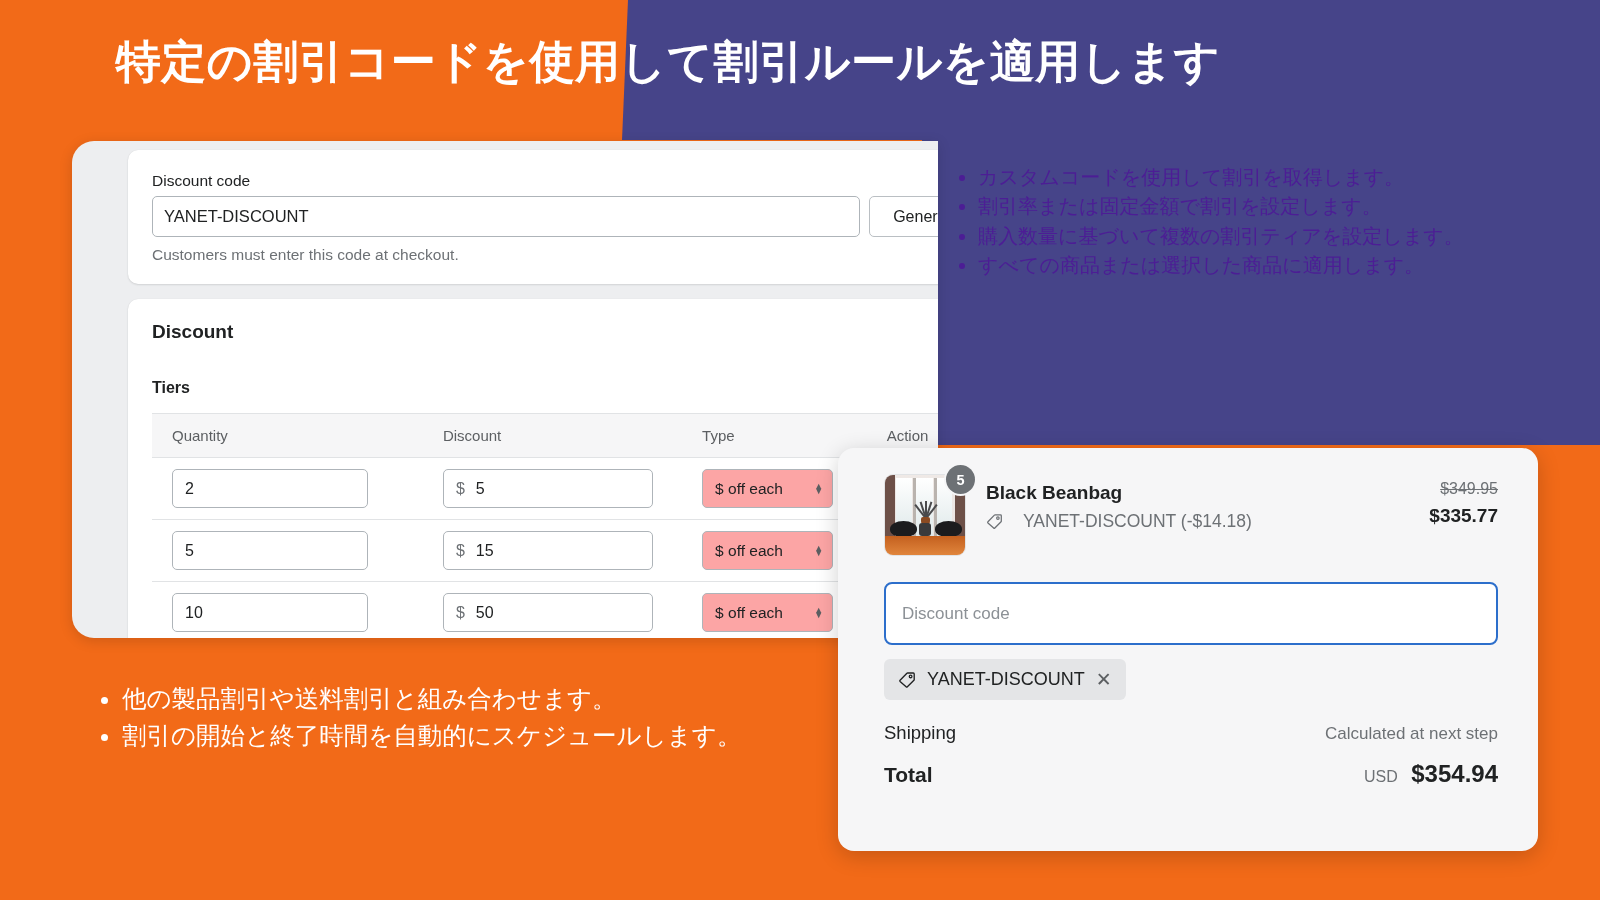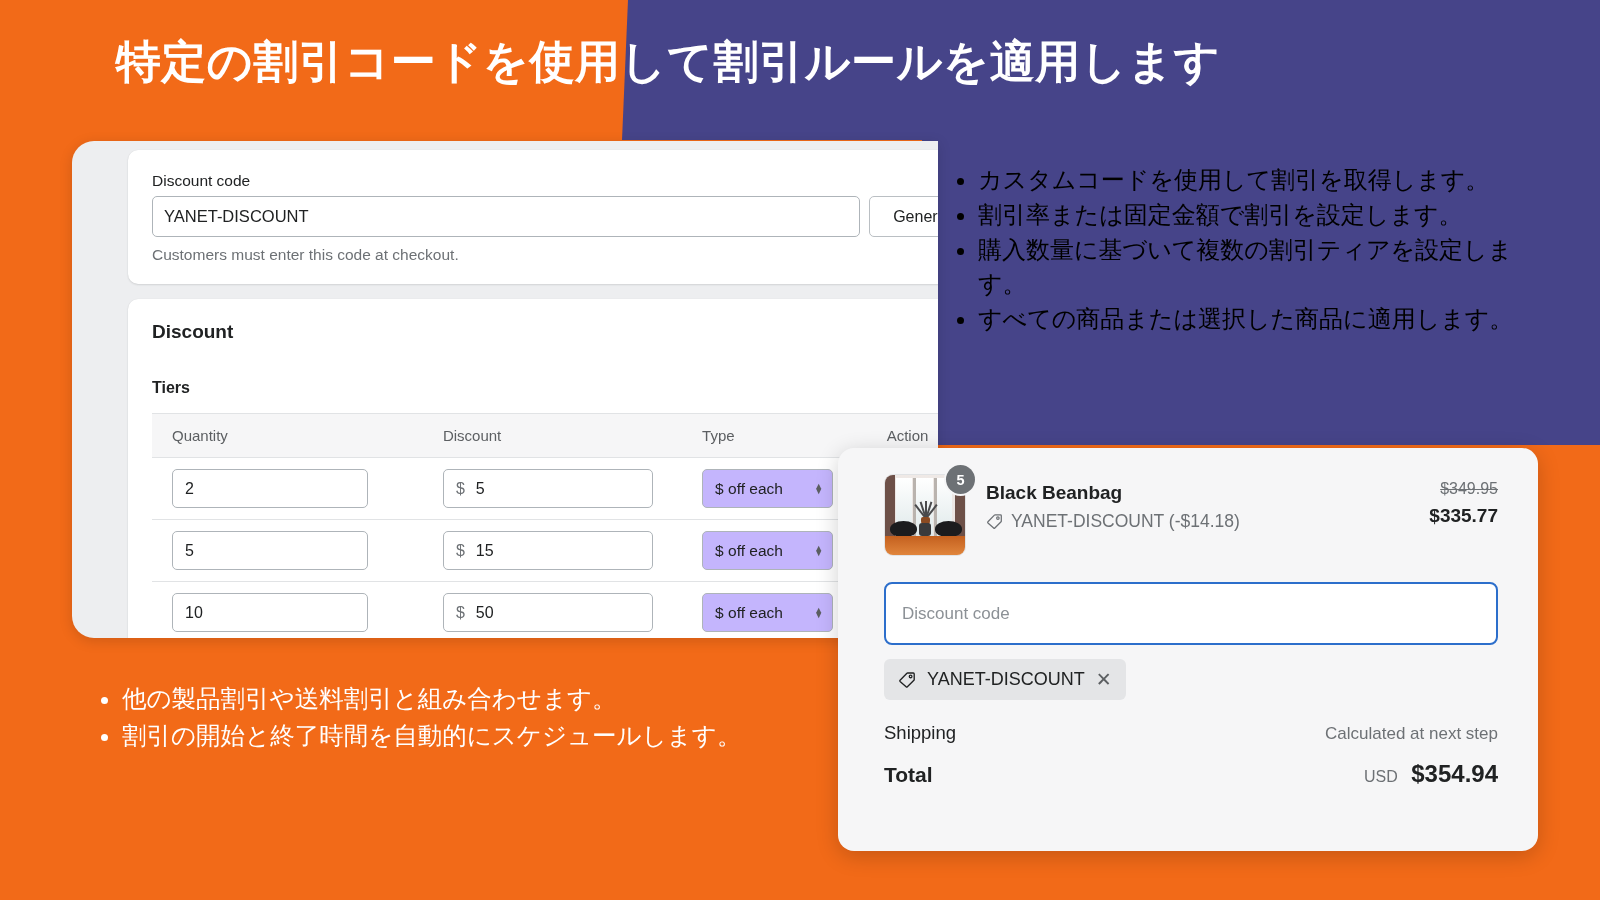--- a/index.html
+++ b/index.html
@@ -117,40 +117,40 @@
     padding: 0 12px;
     font-size: 16px; color: #202223;
   }
   .cell-input.qty { width: 196px; }
   .cell-input.disc { width: 210px; }
   .cell-input.disc .cur { color: #6D7175; margin-right: 11px; }
   .cell-select {
     width: 131px; height: 39px;
     border: 1px solid #AEB4B9;
     border-radius: 5px;
-    background: #c4b5fd;
+    background: #fca5a5;
     display: flex; align-items: center; justify-content: space-between;
     padding: 0 9px 0 12px;
     font-size: 15.5px; color: #202223;
   }
   .caret { display: flex; flex-direction: column; line-height: 5px; font-size: 9px; color: #5C5F62; }
   .del-btn {
     width: 42px; height: 38px;
     background: #D72C0D;
     border-radius: 5px;
     display: flex; align-items: center; justify-content: center;
   }
 
   
   .blue-bullets {
     position: absolute;
     left: 952px; top: 163px;
     width: 600px;
-    color: #000000;
-    font-size: 24px;
+    color: #4c1d95;
+    font-size: 20px;
     line-height: 1.42;
   }
   .blue-bullets li { margin-bottom: 1px; }
   .blue-bullets ul { padding-left: 26px; }
 
   
   .orange-bullets {
     position: absolute;
     left: 96px; top: 681px;
     width: 700px;
@@ -190,21 +190,21 @@
     color: #fff;
     font-size: 14.5px; font-weight: 600;
     display: flex; align-items: center; justify-content: center;
     box-shadow: 0 0 0 2px #F6F6F7;
   }
   .item-mid { flex: 1; padding-top: 8px; }
   .item-name { font-size: 19px; font-weight: bold; color: #202223; }
   .item-code {
     margin-top: 7px;
     font-size: 17.5px; color: #6D7175;
-    display: flex; align-items: center; gap: 8px;
+    display: flex; align-items: center; gap: 20px;
   }
   .item-right { text-align: right; padding-top: 6px; }
   .price-old { font-size: 16px; color: #6D7175; text-decoration: line-through; }
   .price-new { font-size: 19px; font-weight: bold; color: #202223; margin-top: 7px; }
 
   .code-apply { display: flex; gap: 12px; margin-top: 26px; }
   .disc-input {
     flex: 1; height: 63px;
     border: 2px solid #2C6ECB;
     border-radius: 8px;

